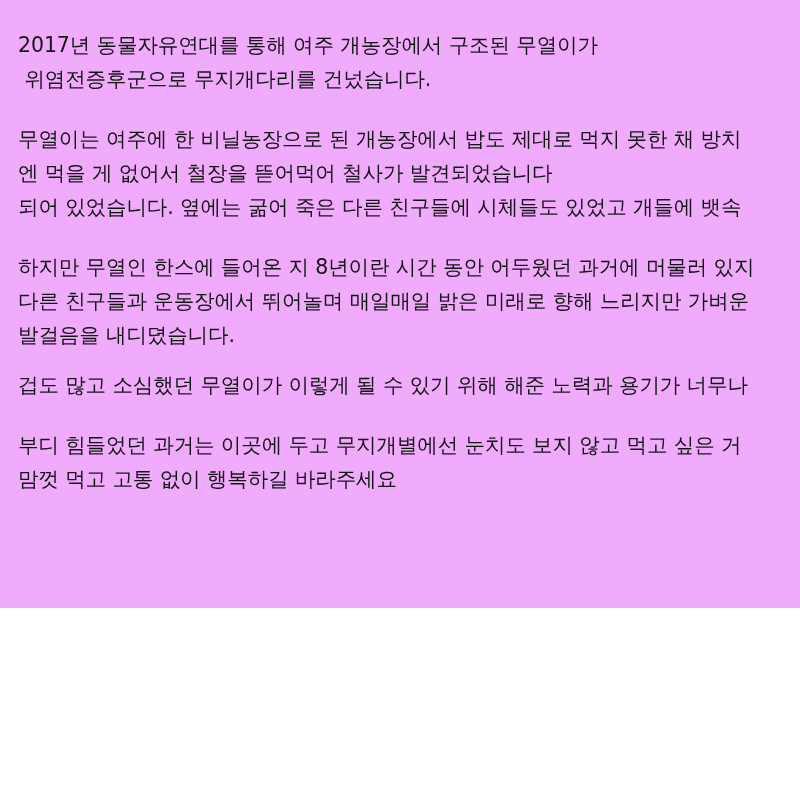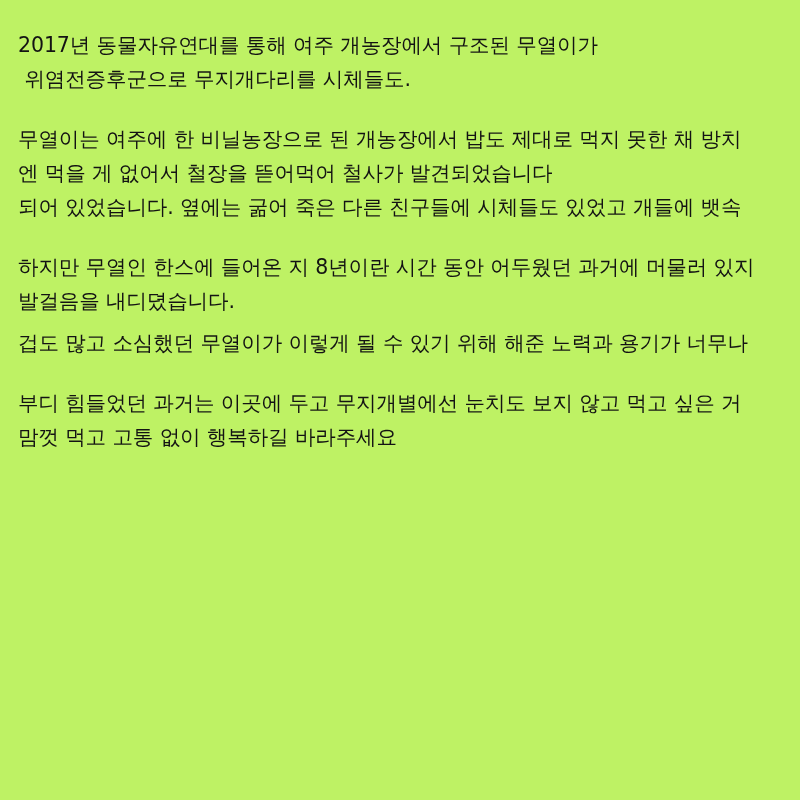--- a/index.html
+++ b/index.html
@@ -8,65 +8,66 @@
   }
   body {
     width: 800px;
     height: 800px;
     background: #ffffff;
     font-family: "DejaVu Sans", "Liberation Sans", sans-serif;
     overflow: hidden;
   }
   .page {
     width: 800px;
-    height: 800px;
+    height: 608px;
     box-sizing: border-box;
     padding: 28px 22px 20px 18px;
-    background: #bef264;
+    background: #f0abfc;
     color: #131313;
   }
   .block {
     margin: 0 0 26px 0;
   }
   .block:last-child {
     margin-bottom: 0;
   }
   .line {
     font-size: 20.5px;
     line-height: 34px;
     letter-spacing: -0.1px;
     white-space: pre-wrap;
     word-break: keep-all;
     color: #131313;
   }
   .gap-small {
-    margin-bottom: 8px;
+    margin-bottom: 16px;
   }
 </style>
 </head>
 <body>
 
 <div class="page">
 
   <div class="block">
     <div class="line">2017년 동물자유연대를 통해 여주 개농장에서 구조된 무열이가</div>
-    <div class="line"> 위염전증후군으로 무지개다리를 시체들도.</div>
+    <div class="line"> 위염전증후군으로 무지개다리를 건넜습니다.</div>
   </div>
 
   <div class="block">
     <div class="line">무열이는 여주에 한 비닐농장으로 된 개농장에서 밥도 제대로 먹지 못한 채 방치</div>
     <div class="line">엔 먹을 게 없어서 철장을 뜯어먹어 철사가 발견되었습니다</div>
     <div class="line">되어 있었습니다. 옆에는 굶어 죽은 다른 친구들에 시체들도 있었고 개들에 뱃속</div>
   </div>
 
   <div class="block">
   </div>
 
   <div class="block gap-small">
     <div class="line">하지만 무열인 한스에 들어온 지 8년이란 시간 동안 어두웠던 과거에 머물러 있지</div>
+    <div class="line">다른 친구들과 운동장에서 뛰어놀며 매일매일 밝은 미래로 향해 느리지만 가벼운</div>
     <div class="line">발걸음을 내디뎠습니다.</div>
   </div>
 
   <div class="block">
     <div class="line">겁도 많고 소심했던 무열이가 이렇게 될 수 있기 위해 해준 노력과 용기가 너무나</div>
   </div>
 
   <div class="block">
     <div class="line">부디 힘들었던 과거는 이곳에 두고 무지개별에선 눈치도 보지 않고 먹고 싶은 거</div>
     <div class="line">맘껏 먹고 고통 없이 행복하길 바라주세요</div>

